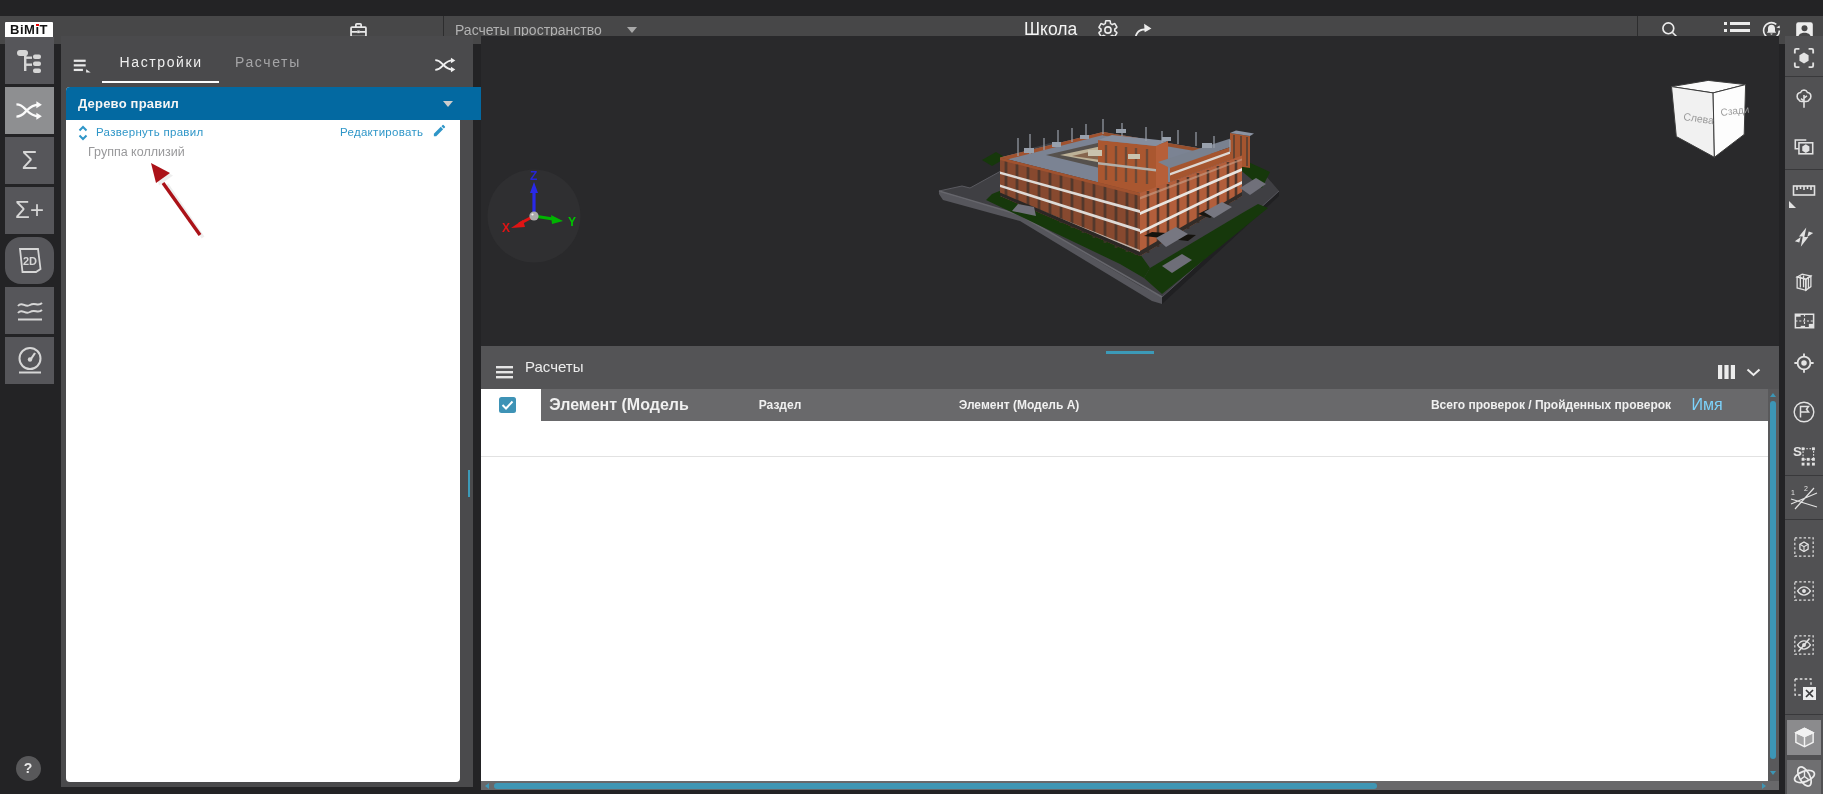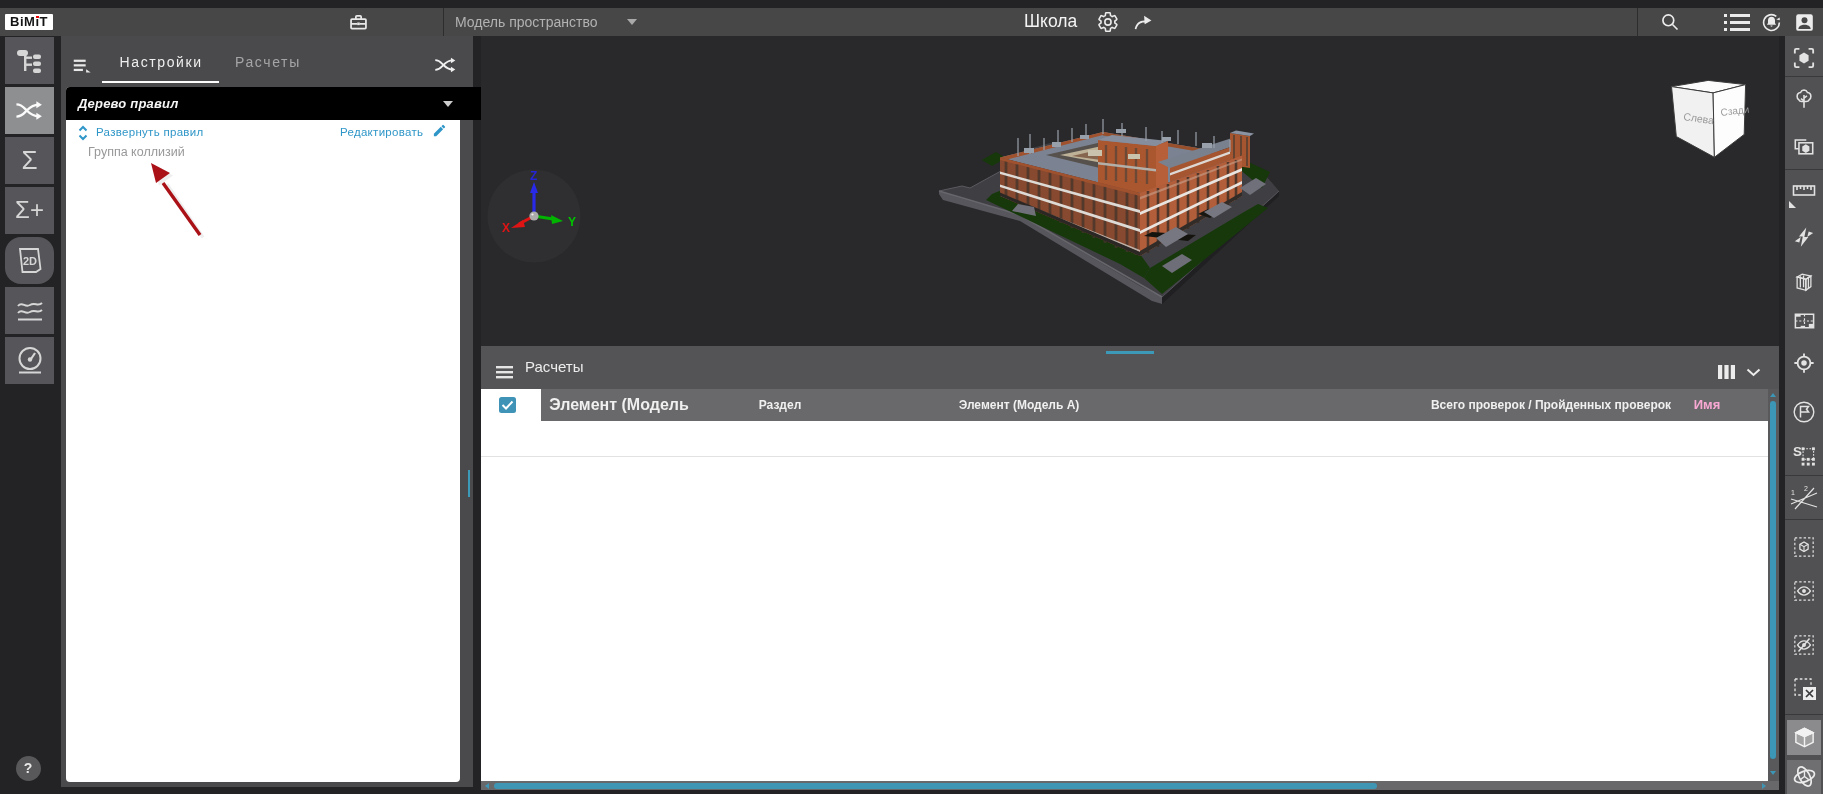--- a/index.html
+++ b/index.html
@@ -3,33 +3,33 @@
 <meta charset="utf-8">
 <style>
 * { margin:0; padding:0; box-sizing:border-box; }
 html,body { width:1823px; height:794px; overflow:hidden; }
 body { position:relative; background:#232325; font-family:"Liberation Sans", sans-serif; }
 .abs { position:absolute; }
 </style>
 </head>
 <body>
 
-<div class="abs" style="left:0;top:8px;width:1823px;height:28px;background:#474748;">
+<div class="abs" style="left:0;top:16px;width:1823px;height:28px;background:#474748;">
   <div class="abs" style="left:5px;top:5.5px;width:48px;height:16px;background:#fff;border-radius:1px;">
     <div class="abs" style="left:0;top:0;width:48px;height:16px;font-size:13px;font-weight:bold;color:#141414;text-align:center;line-height:15px;letter-spacing:0.5px;">BiM<span style="position:relative;">ı<span style="position:absolute;left:0.8px;top:2.2px;width:2.6px;height:2.6px;background:#e00;"></span></span>T</div>
   </div>
 
   <svg class="abs" style="left:348px;top:3.5px" width="21" height="21" viewBox="0 0 24 24" fill="none" stroke="#e8e8e8" stroke-width="2">
     <rect x="3.5" y="8" width="17" height="11" rx="1"></rect>
     <path d="M9 8V5.5a1 1 0 011-1h4a1 1 0 011 1V8"></path>
     <path d="M3.5 13.5h7M13.5 13.5h7" stroke-width="2"></path>
     <rect x="10.5" y="12" width="3" height="3" fill="#e8e8e8" stroke="none"></rect>
   </svg>
   <div class="abs" style="left:443px;top:0;width:1px;height:28px;background:#2d2d2e;"></div>
-  <div class="abs" style="left:455px;top:0;height:28px;line-height:28px;font-size:14px;color:#b2b2b2;">Модель пространство</div>
+  <div class="abs" style="left:455px;top:0;height:28px;line-height:28px;font-size:14px;color:#b2b2b2;">Расчеты пространство</div>
   <div class="abs" style="left:627px;top:11px;width:0;height:0;border-left:5.5px solid transparent;border-right:5.5px solid transparent;border-top:6px solid #a9a9a9;"></div>
   <div class="abs" style="left:1024px;top:0;height:37px;line-height:27px;font-size:17.5px;color:#f4f4f4;">Школа</div>
 
   <svg class="abs" style="left:1097px;top:3px" width="22" height="22" viewBox="0 0 24 24" fill="none" stroke="#ececec" stroke-width="1.7">
     <path d="M19.4 13c.04-.33.06-.66.06-1s-.02-.67-.06-1l2.1-1.65a.5.5 0 00.12-.64l-2-3.46a.5.5 0 00-.61-.22l-2.49 1a7.3 7.3 0 00-1.73-1l-.38-2.65A.49.49 0 0013.92 2h-4a.49.49 0 00-.49.42l-.38 2.65c-.62.26-1.2.6-1.73 1l-2.49-1a.5.5 0 00-.61.22l-2 3.46a.5.5 0 00.12.64L4.44 11c-.04.33-.06.66-.06 1s.02.67.06 1l-2.1 1.65a.5.5 0 00-.12.64l2 3.46c.14.24.42.34.61.22l2.49-1c.53.4 1.11.74 1.73 1l.38 2.65c.04.24.24.42.49.42h4c.25 0 .45-.18.49-.42l.38-2.65a7.3 7.3 0 001.73-1l2.49 1c.24.1.5 0 .61-.22l2-3.46a.5.5 0 00-.12-.64L19.4 13z"></path>
     <circle cx="11.95" cy="12" r="3.4"></circle>
   </svg>
 
   <svg class="abs" style="left:1132px;top:3.5px" width="22" height="22" viewBox="0 0 24 24" fill="#ececec">
     <path d="M3 18.5 C4.5 11.5 9.5 8.5 15.5 9.5 L15 11.5 C9.5 10.8 6 13.5 4.8 18.8z"></path>
@@ -122,21 +122,21 @@
   <div class="abs" style="left:174px;top:18px;font-size:14px;letter-spacing:1.6px;color:#a5a5a7;">Расчеты</div>
 
   <svg class="abs" style="left:371px;top:16px" width="26" height="26" viewBox="0 0 24 24" fill="none" stroke="#f0f0f0" stroke-width="1.7">
     <path d="M3 7.5 C7 7.5 8.5 10 10.5 12 C13 14.5 16 16.2 19 16.2"></path>
     <path d="M19 7.8 C16 7.8 13 9.5 10.5 12 C8.5 14 7 16.5 3 16.5"></path>
     <path d="M17.5 5.2 L21.5 7.8 L17.5 10.4z" fill="#f0f0f0" stroke="none"></path>
     <path d="M17.5 13.6 L21.5 16.2 L17.5 18.8z" fill="#f0f0f0" stroke="none"></path>
   </svg>
 
   <div class="abs" style="left:5px;top:51px;width:394px;height:695px;background:#fff;border-radius:4px;">
-    <div class="abs" style="left:0;top:0;width:469px;height:33px;background:#000000;border-radius:4px 4px 0 0;font-style:italic;">
+    <div class="abs" style="left:0;top:0;width:469px;height:33px;background:#0369a1;border-radius:4px 4px 0 0;">
       <div class="abs" style="left:12px;top:0;height:33px;line-height:33px;font-size:13px;font-weight:bold;letter-spacing:0.2px;color:#f5f5f5;">Дерево правил</div>
       <div class="abs" style="left:377px;top:14px;width:0;height:0;border-left:5.5px solid transparent;border-right:5.5px solid transparent;border-top:6.5px solid #cccccc;"></div>
     </div>
 
     <svg class="abs" style="left:9px;top:37px" width="16" height="18" viewBox="0 0 16 18" fill="none" stroke="#2f96c8" stroke-width="2">
       <path d="M4.5 6.5 L8 3 L11.5 6.5"></path>
       <path d="M4.5 11.5 L8 15 L11.5 11.5"></path>
     </svg>
     <div class="abs" style="left:30px;top:39px;font-size:11.5px;letter-spacing:0.3px;color:#2f96c8;">Развернуть правил</div>
     <div class="abs" style="left:274px;top:39px;font-size:11.5px;letter-spacing:0.3px;color:#2f96c8;">Редактировать</div>
@@ -335,21 +335,21 @@
   <div class="abs" style="left:0;top:43px;width:60px;height:32px;background:#fff;"></div>
   <div class="abs" style="left:18px;top:51px;width:17px;height:16px;background:#3e93b6;border-radius:2.5px;">
     <svg width="17" height="16" viewBox="0 0 17 16" fill="none" stroke="#fff" stroke-width="2">
         <path d="M3.5 8 L7 11.5 L13.5 4.5"></path>
       </svg>
   </div>
   <div class="abs" style="left:58px;top:43px;width:160px;height:32px;line-height:32px;text-align:center;font-size:16px;font-weight:bold;color:#f0f0f0;">Элемент (Модель B)</div>
   <div class="abs" style="left:239px;top:43px;width:120px;height:32px;line-height:32px;text-align:center;font-size:12px;font-weight:bold;color:#f0f0f0;">Раздел</div>
   <div class="abs" style="left:458px;top:43px;width:160px;height:21px;line-height:32px;text-align:center;font-size:12px;font-weight:bold;color:#f0f0f0;">Элемент (Модель A)</div>
   <div class="abs" style="left:930px;top:43px;width:280px;height:28px;line-height:32px;text-align:center;font-size:12px;font-weight:bold;color:#f0f0f0;">Всего проверок / Пройденных проверок</div>
-  <div class="abs" style="left:1196px;top:43px;width:60px;height:32px;line-height:32px;text-align:center;font-size:13px;font-weight:bold;color:#f9a8d4;">Имя</div>
+  <div class="abs" style="left:1196px;top:43px;width:60px;height:32px;line-height:32px;text-align:center;font-size:16px;font-weight:normal;color:#7dd3fc;">Имя</div>
 
   <div class="abs" style="left:0;top:75px;width:1287px;height:360px;background:#fff;"></div>
   <div class="abs" style="left:0;top:110px;width:1287px;height:1px;background:#e2e2e2;"></div>
 
   <div class="abs" style="left:1287px;top:43px;width:11px;height:392px;background:#59595b;"></div>
   <div class="abs" style="left:1289px;top:47px;width:0;height:0;border-left:3.5px solid transparent;border-right:3.5px solid transparent;border-bottom:4px solid #3c96b6;"></div>
   <div class="abs" style="left:1288.5px;top:55px;width:6px;height:358px;border-radius:3px;background:#3c96b6;"></div>
   <div class="abs" style="left:1289px;top:425px;width:0;height:0;border-left:3.5px solid transparent;border-right:3.5px solid transparent;border-top:4px solid #3c96b6;"></div>
 
   <div class="abs" style="left:0;top:435px;width:1298px;height:9px;background:#68686a;"></div>

